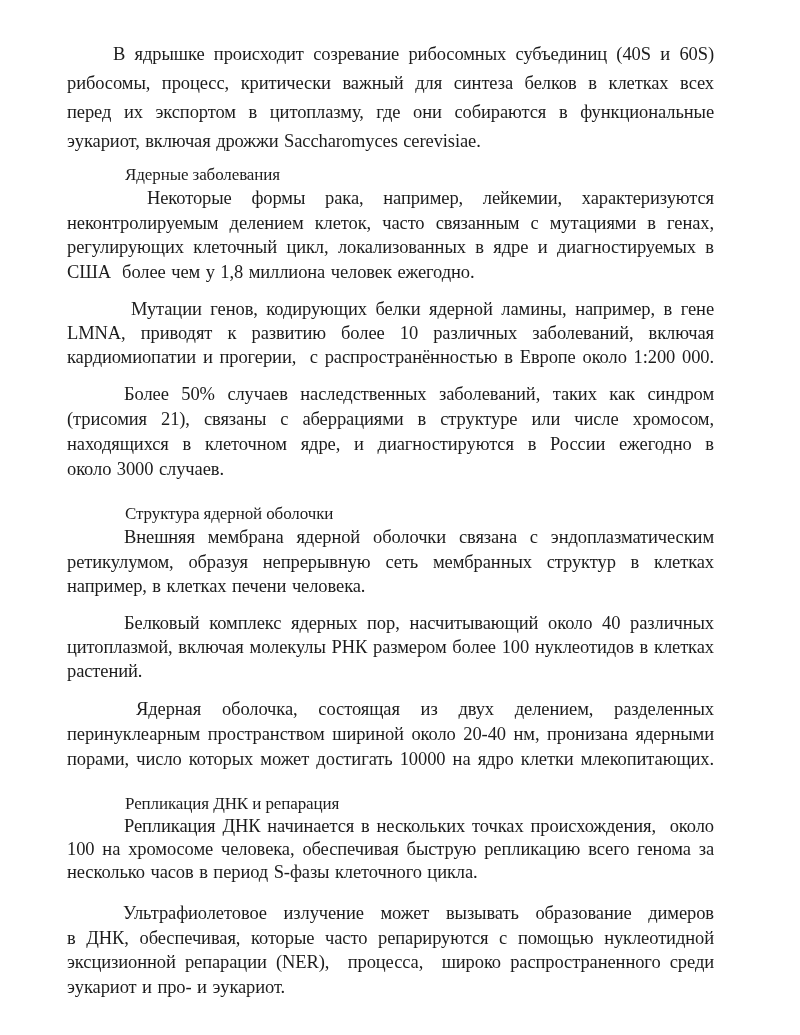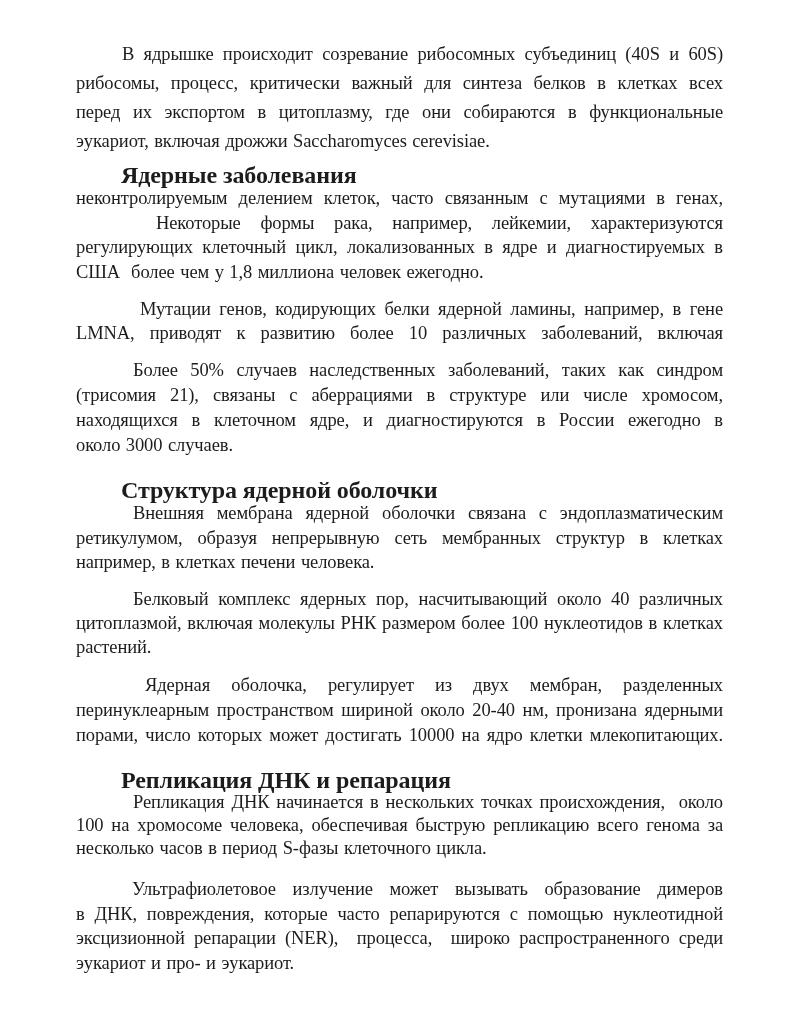--- a/index.html
+++ b/index.html
@@ -12,21 +12,21 @@
     width: 800px;
     height: 1035px;
     background: #ffffff;
     font-family: "Liberation Serif", "DejaVu Serif", serif;
     color: #1c1c1c;
     filter: blur(0.25px);
     overflow: hidden;
   }
   .content {
     position: absolute;
-    left: 76px;
+    left: 67px;
     top: 40px;
     width: 647px;
   }
   .para { margin: 0; padding: 0; }
   .line {
     display: block;
     text-align: justify;
     overflow: hidden;
     font-size: 18.5px;
     letter-spacing: -0.1px;
@@ -44,23 +44,23 @@
 
   
   .ind46 { padding-left: 46px; }
   .ind56 { padding-left: 56px; }
   .ind57 { padding-left: 57px; }
   .ind64 { padding-left: 64px; }
   .ind69 { padding-left: 69px; }
   .ind80 { padding-left: 80px; }
 
   .heading {
-    margin: 0 0 0 45px;
-    font-size: 24px;
-    font-weight: bold;
+    margin: 0 0 0 58px;
+    font-size: 17px;
+    font-weight: normal;
     line-height: 22px;
     height: 22px;
     letter-spacing: -0.1px;
   }
   .mt8  { margin-top: 8px; }
   .mt12 { margin-top: 12px; }
   .mt13 { margin-top: 13px; }
   .mt145{ margin-top: 14.5px; }
   .mt17 { margin-top: 17px; }
   .mt21 { margin-top: 21px; }
@@ -74,29 +74,30 @@
     <p class="para lh29">
       <span class="line fill ind46">В ядрышке происходит созревание рибосомных субъединиц (40S и 60S)</span>
       <span class="line fill">рибосомы, процесс, критически важный для синтеза белков в клетках всех</span>
       <span class="line fill">перед их экспортом в цитоплазму, где они собираются в функциональные</span>
       <span class="line last">эукариот, включая дрожжи Saccharomyces cerevisiae.</span>
     </p>
 
     <h2 class="heading mt8">Ядерные заболевания</h2>
 
     <p class="para lh245">
+      <span class="line fill ind80">Некоторые формы рака, например, лейкемии, характеризуются</span>
       <span class="line fill">неконтролируемым делением клеток, часто связанным с мутациями в генах,</span>
-      <span class="line fill ind80">Некоторые формы рака, например, лейкемии, характеризуются</span>
       <span class="line fill">регулирующих клеточный цикл, локализованных в ядре и диагностируемых в</span>
       <span class="line last">США&nbsp; более чем у 1,8 миллиона человек ежегодно.</span>
     </p>
 
     <p class="para lh24 mt13">
       <span class="line fill ind64">Мутации генов, кодирующих белки ядерной ламины, например, в гене</span>
       <span class="line fill">LMNA, приводят к развитию более 10 различных заболеваний, включая</span>
+      <span class="line fill">кардиомиопатии и прогерии,&nbsp; с распространённостью в Европе около 1:200&nbsp;000.</span>
     </p>
 
     <p class="para lh25 mt13">
       <span class="line fill ind57">Более 50% случаев наследственных заболеваний, таких как синдром Дауна</span>
       <span class="line fill">(трисомия 21), связаны с аберрациями в структуре или числе хромосом,</span>
       <span class="line fill">находящихся в клеточном ядре, и диагностируются в России ежегодно в масштабах</span>
       <span class="line last">около 3000 случаев.</span>
     </p>
 
     <h2 class="heading mt21">Структура ядерной оболочки</h2>
@@ -107,34 +108,34 @@
       <span class="line last">например, в клетках печени человека.</span>
     </p>
 
     <p class="para lh24 mt12">
       <span class="line fill ind57">Белковый комплекс ядерных пор, насчитывающий около 40 различных</span>
       <span class="line fill">цитоплазмой, включая молекулы РНК размером более 100 нуклеотидов в клетках</span>
       <span class="line last">растений.</span>
     </p>
 
     <p class="para lh25 mt145">
-      <span class="line fill ind69">Ядерная оболочка, регулирует из двух мембран, разделенных</span>
+      <span class="line fill ind69">Ядерная оболочка, состоящая из двух делением, разделенных</span>
       <span class="line fill">перинуклеарным пространством шириной около 20-40 нм, пронизана ядерными</span>
       <span class="line fill">порами, число которых может достигать 10000 на ядро клетки млекопитающих.</span>
     </p>
 
     <h2 class="heading mt21">Репликация ДНК и репарация</h2>
 
     <p class="para lh23">
       <span class="line fill ind57">Репликация ДНК начинается в нескольких точках происхождения,&nbsp; около</span>
       <span class="line fill">100 на хромосоме человека, обеспечивая быструю репликацию всего генома за</span>
       <span class="line last">несколько часов в период S-фазы клеточного цикла.</span>
     </p>
 
     <p class="para lh245 mt17">
       <span class="line fill ind56">Ультрафиолетовое излучение может вызывать образование димеров тимина</span>
-      <span class="line fill">в ДНК, повреждения, которые часто репарируются с помощью нуклеотидной</span>
+      <span class="line fill">в ДНК, обеспечивая, которые часто репарируются с помощью нуклеотидной</span>
       <span class="line fill">эксцизионной репарации (NER),&nbsp; процесса,&nbsp; широко распространенного среди</span>
       <span class="line last">эукариот и про- и эукариот.</span>
     </p>
 
   </div>
 </div>
 
 </body></html>

